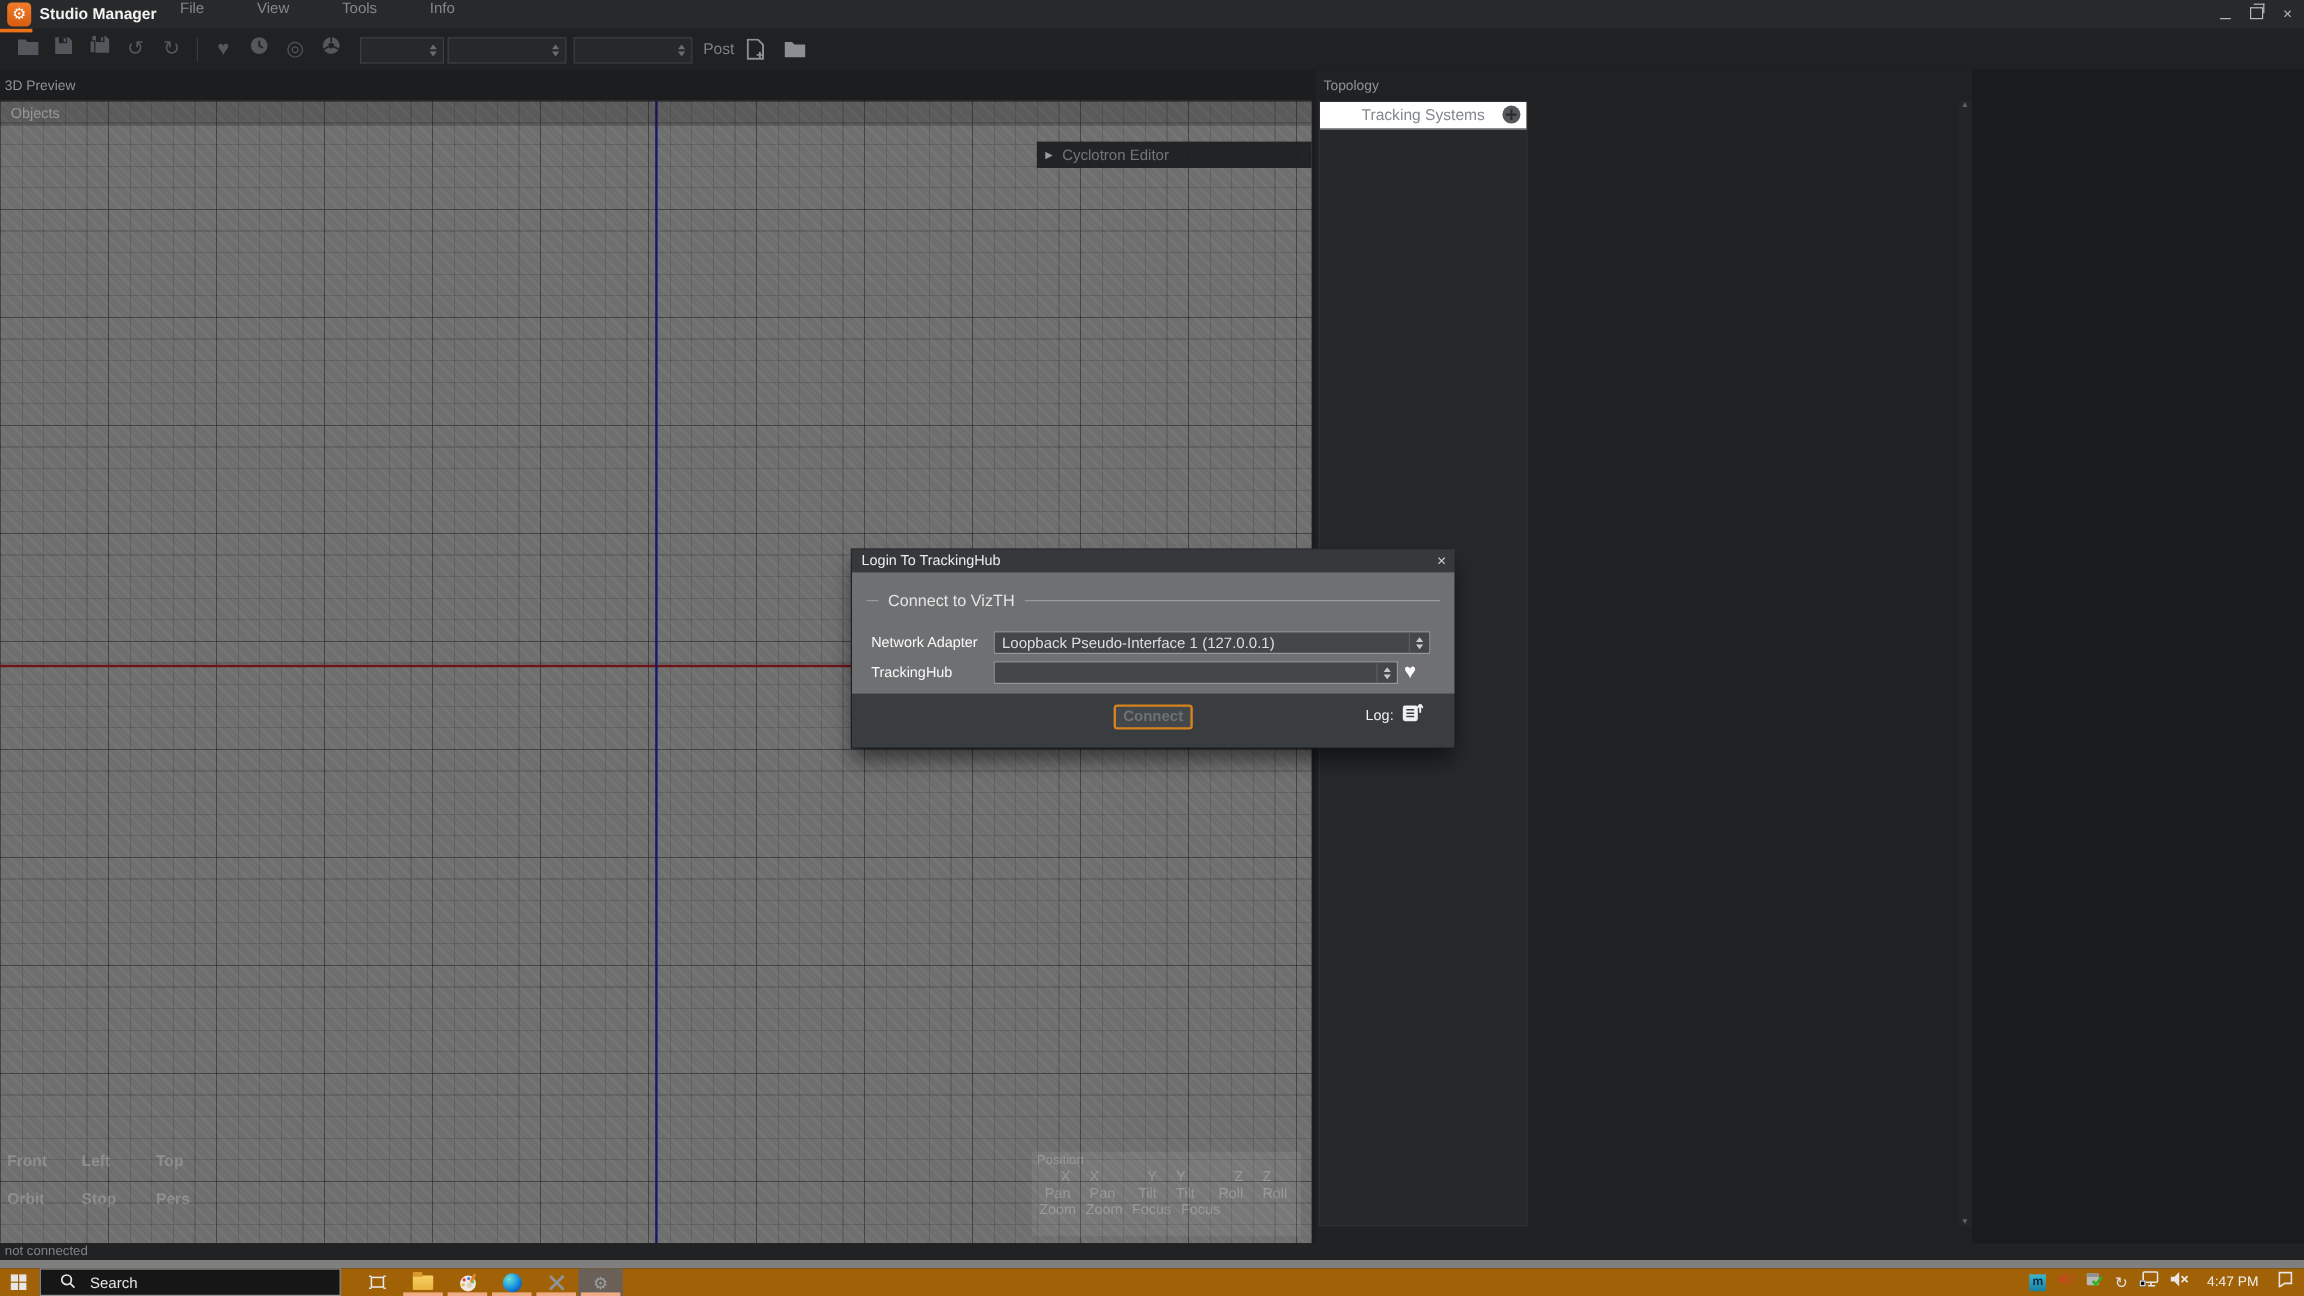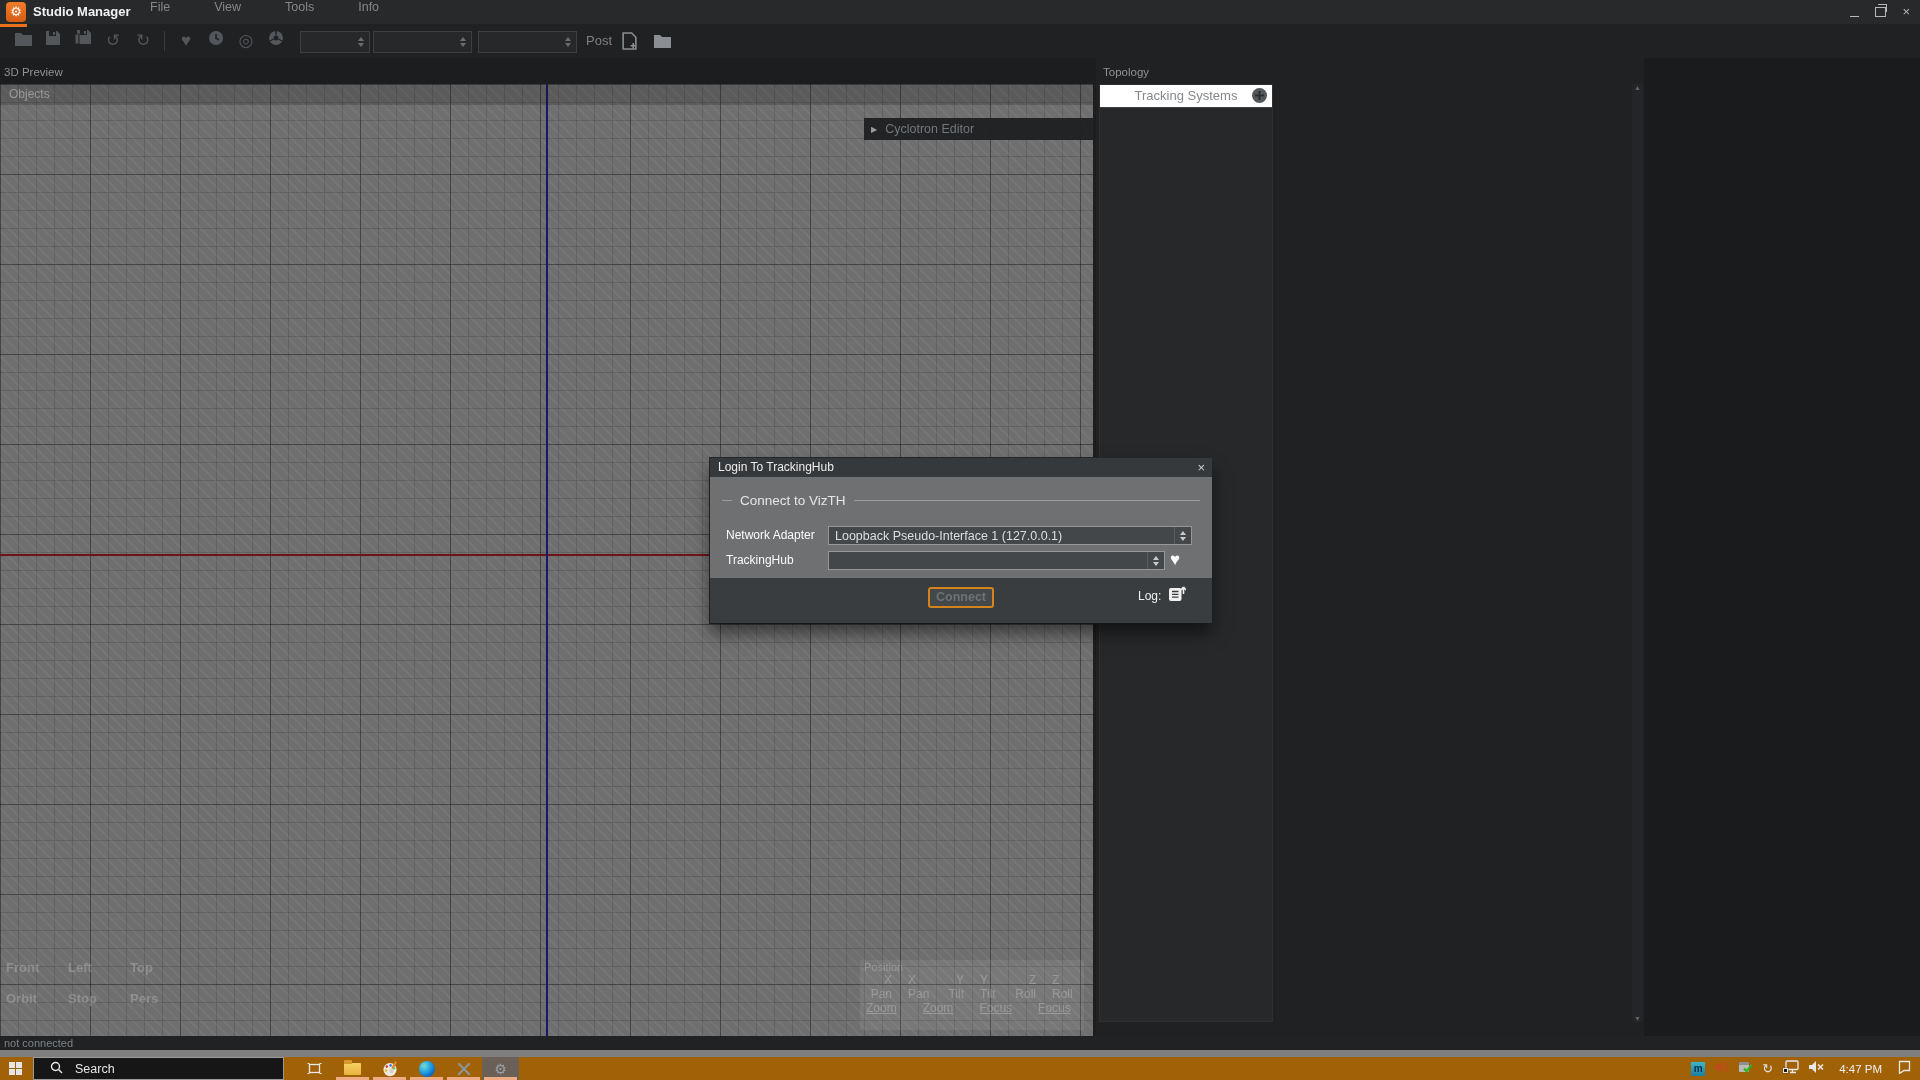--- a/index.html
+++ b/index.html
@@ -53,21 +53,21 @@
       display:flex;align-items:center;color:#73777b;font-size:12.5px;}
   #cyclotron .arrow{font-size:8px;color:#9a9da0;margin:0 8px 0 7px;}
   #view-buttons{position:absolute;left:6px;top:876px;color:rgba(255,255,255,0.22);font-size:13px;}
   #view-buttons .row{display:flex;gap:28px;margin-bottom:16px;font-weight:bold;}
   #view-buttons span{min-width:34px;}
   #cam-overlay{position:absolute;left:860px;top:876px;width:224px;height:70px;background:rgba(210,210,210,0.10);
       color:rgba(255,255,255,0.24);font-size:12px;padding:1px 4px;box-sizing:border-box;}
   #cam-overlay .t{font-size:11px;}
   .cam-row{display:flex;}
   .cam-group{width:72px;display:flex;justify-content:center;gap:16px;}
-  .cam-lens{display:flex;gap:26px;padding-left:2px;text-decoration:underline;}
+  .cam-lens{display:flex;gap:8px;padding-left:2px;}
 
   
   #topology{position:absolute;left:1096px;top:58px;width:548px;height:978px;background:#1f2123;}
   .topo-col{position:absolute;top:26px;width:174px;height:938px;background:#26282a;border:1px solid #2e3133;box-sizing:border-box;}
   .topo-head{position:relative;height:22px;background:#ffffff;border-bottom:1px solid #404346;
       color:#84888c;font-size:13px;line-height:22px;text-align:center;}
   .plus-btn{position:absolute;right:5px;top:3px;width:15px;height:15px;border-radius:50%;background:#54585b;
       display:flex;align-items:center;justify-content:center;}
   #topo-scroll{position:absolute;left:536px;top:26px;width:11px;height:938px;background:#232528;
       display:flex;flex-direction:column;justify-content:space-between;align-items:center;color:#5f6468;font-size:7px;}

